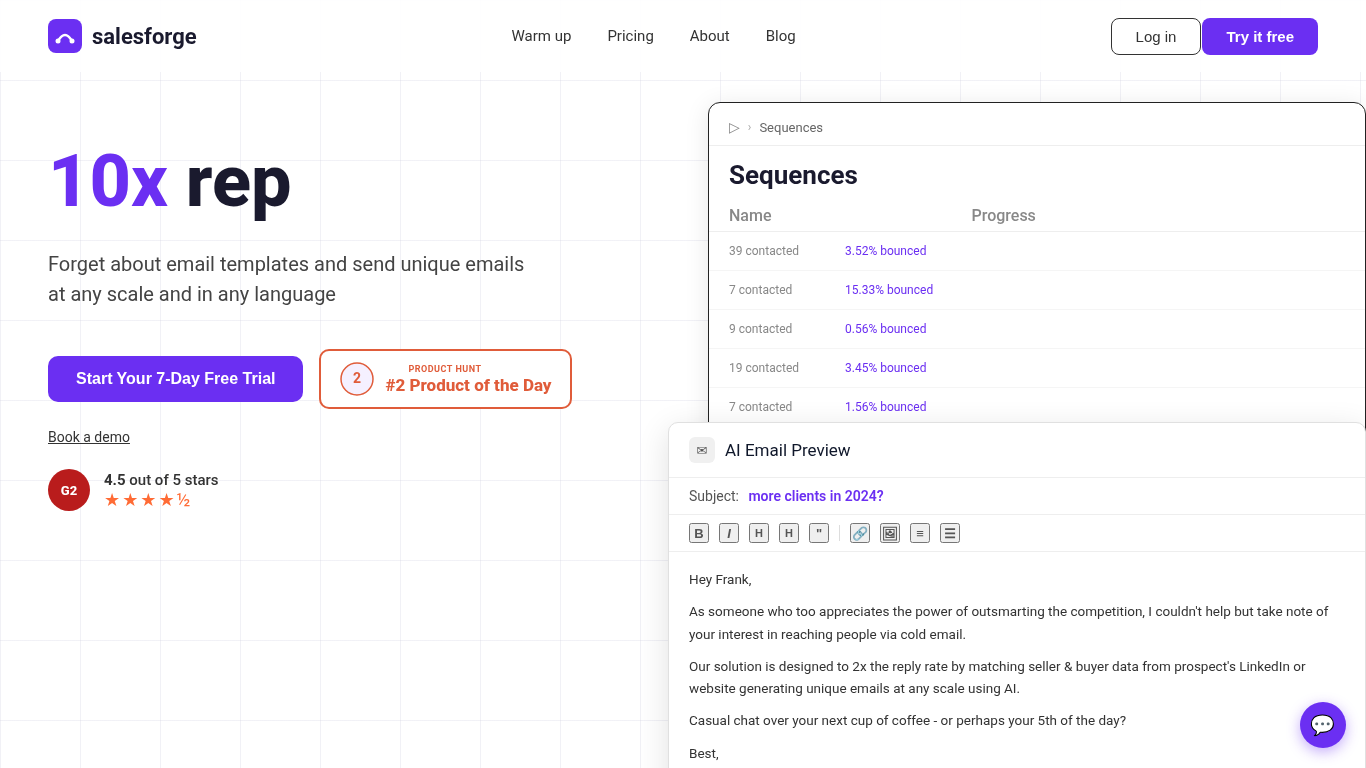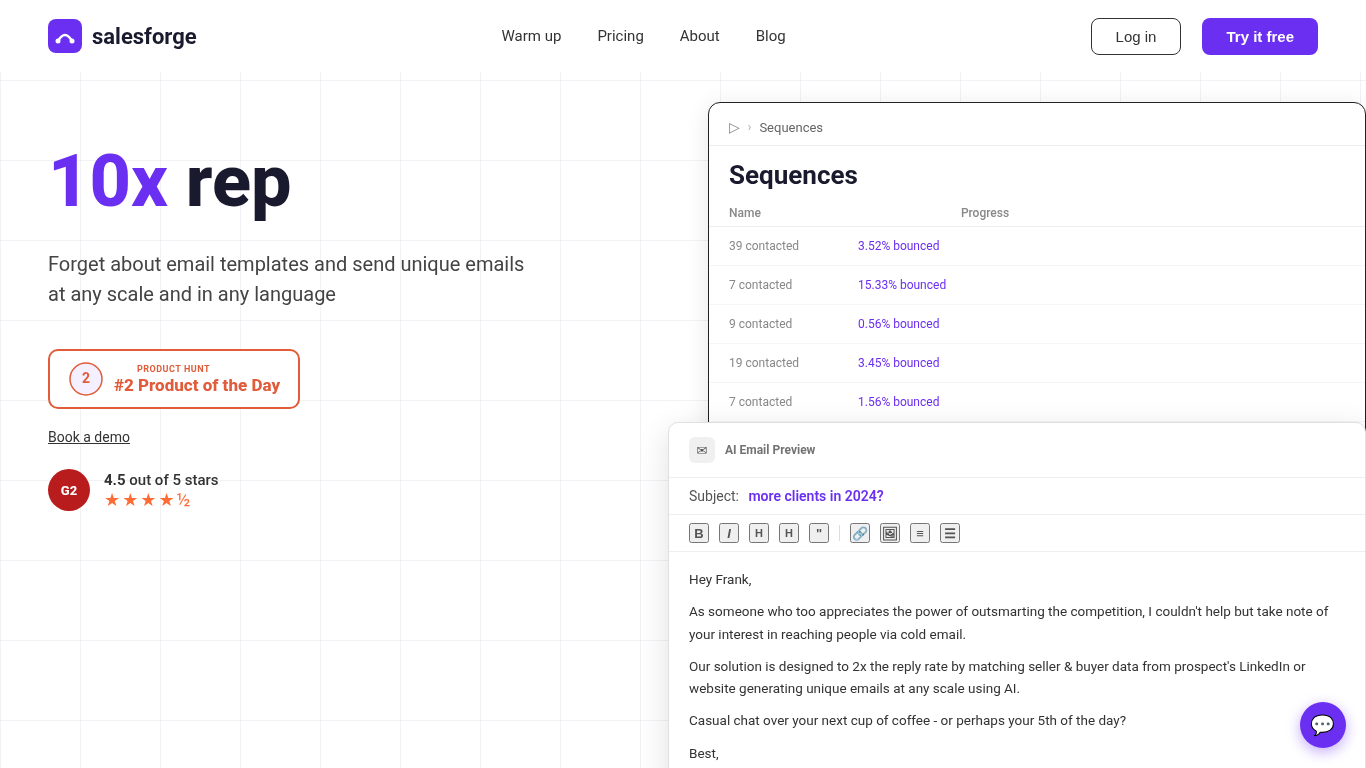--- a/index.html
+++ b/index.html
@@ -57,21 +57,21 @@
       font-size: 15px;
       color: #333;
       text-decoration: none;
       font-weight: 400;
       cursor: pointer;
     }
 
     .header-actions {
       display: flex;
       align-items: center;
-      gap: 21px;
+      gap: 1px;
     }
 
     .btn-login {
       padding: 9px 24px;
       border: 1.5px solid #333;
       border-radius: 8px;
       background: #fff;
       font-size: 15px;
       font-weight: 500;
       color: #333;
@@ -272,21 +272,21 @@
     }
 
     .panel-table-header {
       display: flex;
       padding: 6px 20px;
       border-bottom: 1px solid #eee;
       gap: 200px;
     }
 
     .table-col-header {
-      font-size: 12px;
+      font-size: 16px;
       color: #888;
       font-weight: 500;
     }
 
     .panel-table-rows {
       padding: 0 0;
     }
 
     
     .email-panel {
@@ -316,23 +316,23 @@
       background: #f0f0f0;
       border-radius: 6px;
       display: flex;
       align-items: center;
       justify-content: center;
       font-size: 13px;
       color: #555;
     }
 
     .email-panel-title {
-      font-size: 12px;
-      font-weight: 700;
-      color: #737373;
+      font-size: 17px;
+      font-weight: 400;
+      color: #0f172a;
     }
 
     .email-subject {
       padding: 10px 20px;
       font-size: 14px;
       color: #555;
       border-bottom: 1px solid #eee;
     }
 
     .email-subject a {
@@ -392,21 +392,21 @@
       justify-content: center;
       color: #fff;
       font-size: 20px;
       cursor: pointer;
       box-shadow: 0 4px 14px rgba(107,47,242,0.4);
       z-index: 100;
     }
 
     .right-stat-row {
       display: flex;
-      gap: 29px;
+      gap: 16px;
       padding: 12px 20px;
       border-bottom: 1px solid #f5f5f5;
       align-items: center;
     }
 
     .rs-contacted {
       font-size: 12px;
       color: #888;
       width: 100px;
     }
@@ -448,20 +448,21 @@
 <div class="main">
 
   <div class="hero-left">
     <h1 class="hero-headline">
       <span class="highlight">10x</span><span> rep</span>
     </h1>
 
     <p class="hero-subtitle">Forget about email templates and send unique emails at any scale and in any language</p>
 
     <div class="cta-row">
+      <button class="btn-trial">Start Your 7-Day Free Trial</button>
 
       <div class="product-hunt-badge">
         <svg class="ph-medal" viewBox="0 0 36 36">
           <circle cx="18" cy="18" r="16" fill="#f5f0ff" stroke="#e05c3a" stroke-width="1.5"></circle>
           <text x="18" y="22" text-anchor="middle" font-size="14" fill="#e05c3a" font-weight="bold">2</text>
         </svg>
         <div>
           <div class="ph-label">PRODUCT HUNT</div>
           <div class="ph-rank">#2 Product of the Day</div>
         </div>

